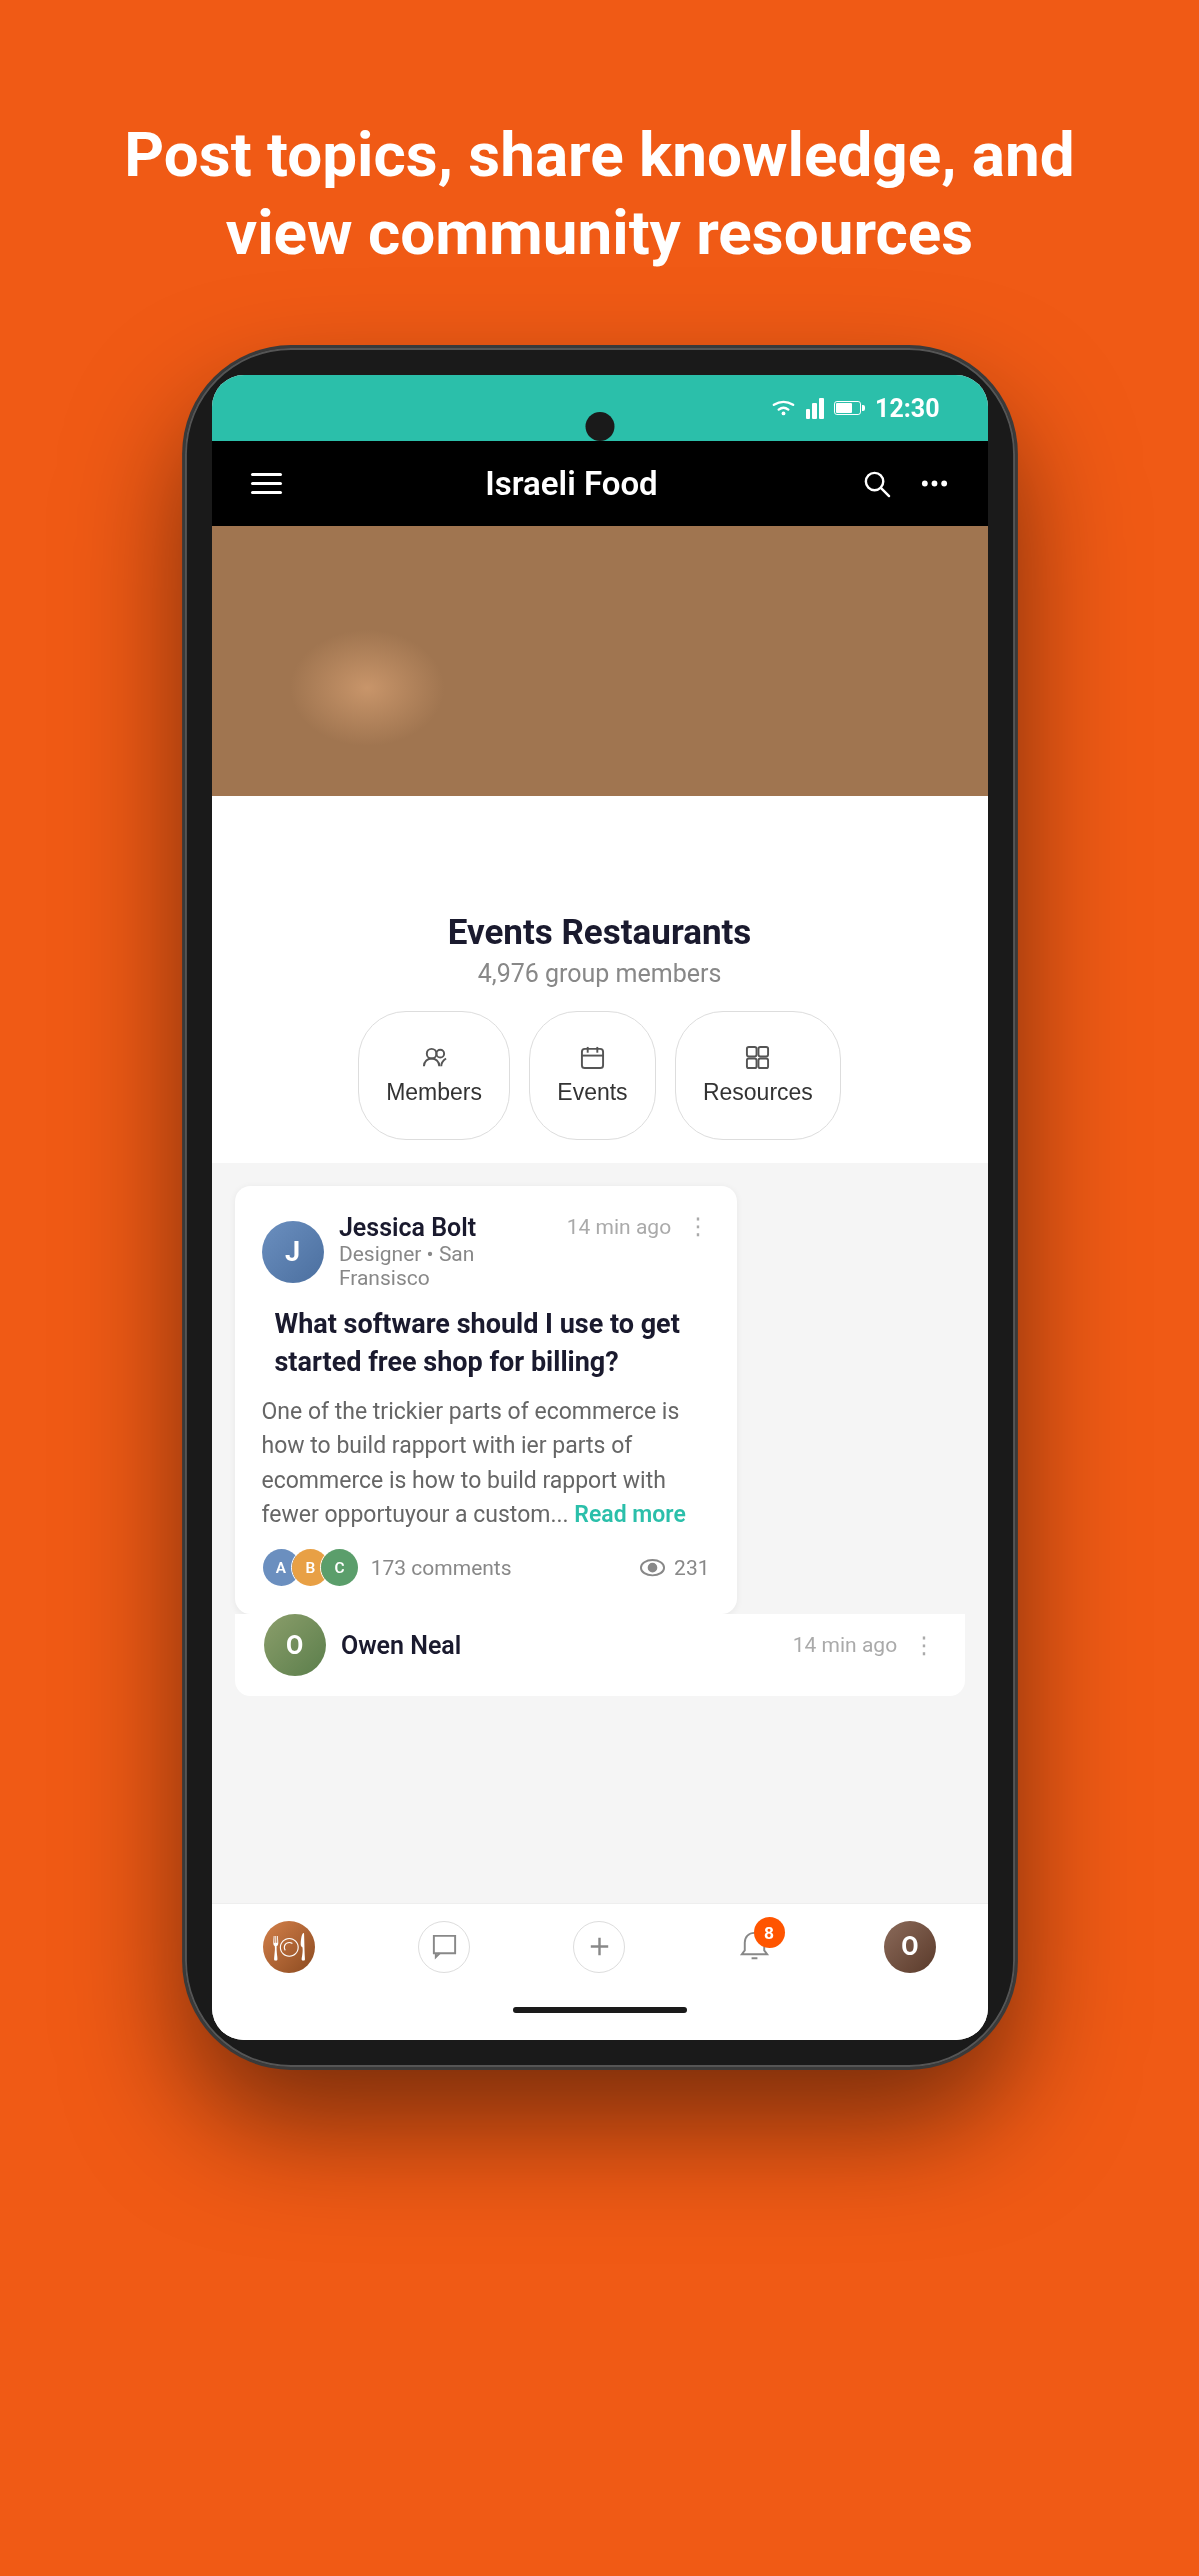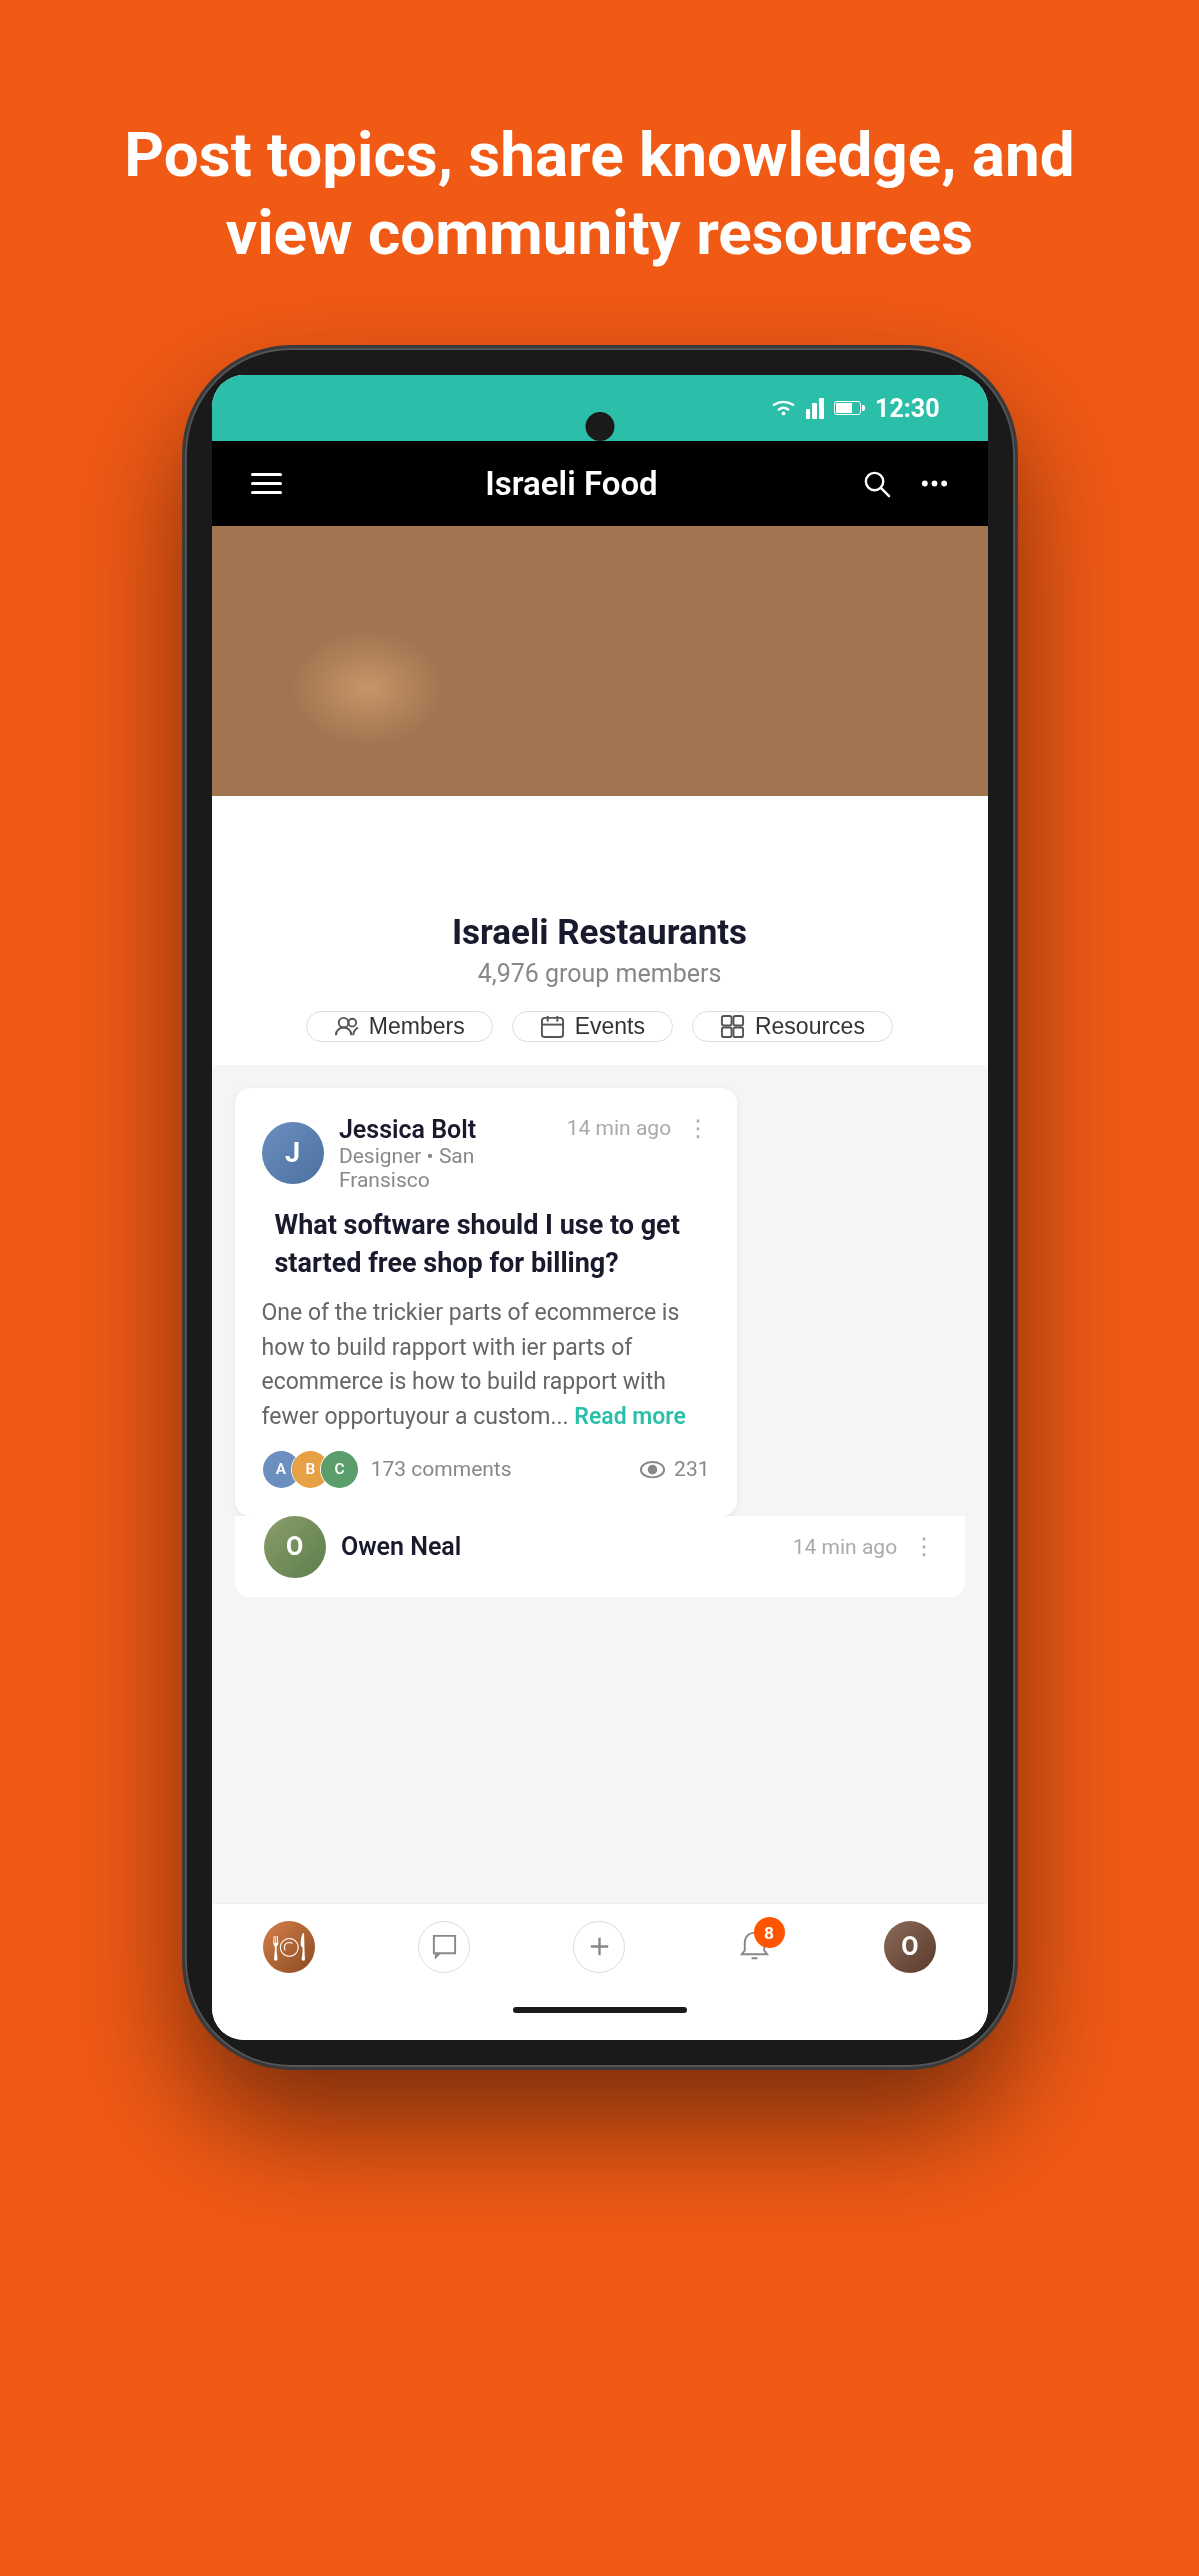--- a/index.html
+++ b/index.html
@@ -178,27 +178,28 @@
     .action-buttons {
       display: flex;
       gap: 19.3px;
       margin-top: 23px;
     }
 
     .action-btn {
       display: flex;
       align-items: center;
       gap: 9.7px;
-      padding: 1px 27px;
+      padding: 33px 27px;
       border: 1.4px solid #ddd;
       border-radius: 48px;
       background: white;
       font-size: 23px;
       color: #333;
       cursor: pointer;
+      flex-direction: column;
     }
 
     
     .posts-section {
       flex: 1;
       background: #f5f5f5;
       overflow: hidden;
       display: flex;
       flex-direction: column;
     }
@@ -612,21 +613,21 @@
       <div class="banner">
         <div class="food-items"></div>
 
         <div style="position:absolute; bottom:-48px; left:50%; transform:translateX(-50%); z-index:10;">
           
         </div>
       </div>
 
       <div class="profile-section">
         <div style="height:54px;"></div>
-        <span class="profile-name">Israeli Restaurants</span>
+        <span class="profile-name">Events Restaurants</span>
         <span class="profile-members">4,976 group members</span>
 
         <div class="action-buttons">
           <button class="action-btn">
             <svg width="25" height="25" viewBox="0 0 26 26" fill="none" stroke="#555" stroke-width="2">
               <circle cx="10" cy="9" r="5"></circle>
                 <path d="M2 22c0-5 4-8 8-8s8 3 8 8"></path>
                 <circle cx="19" cy="9" r="4"></circle>
                 <path d="M20 22c0-3 2-6 5-8"></path>
             </svg>

